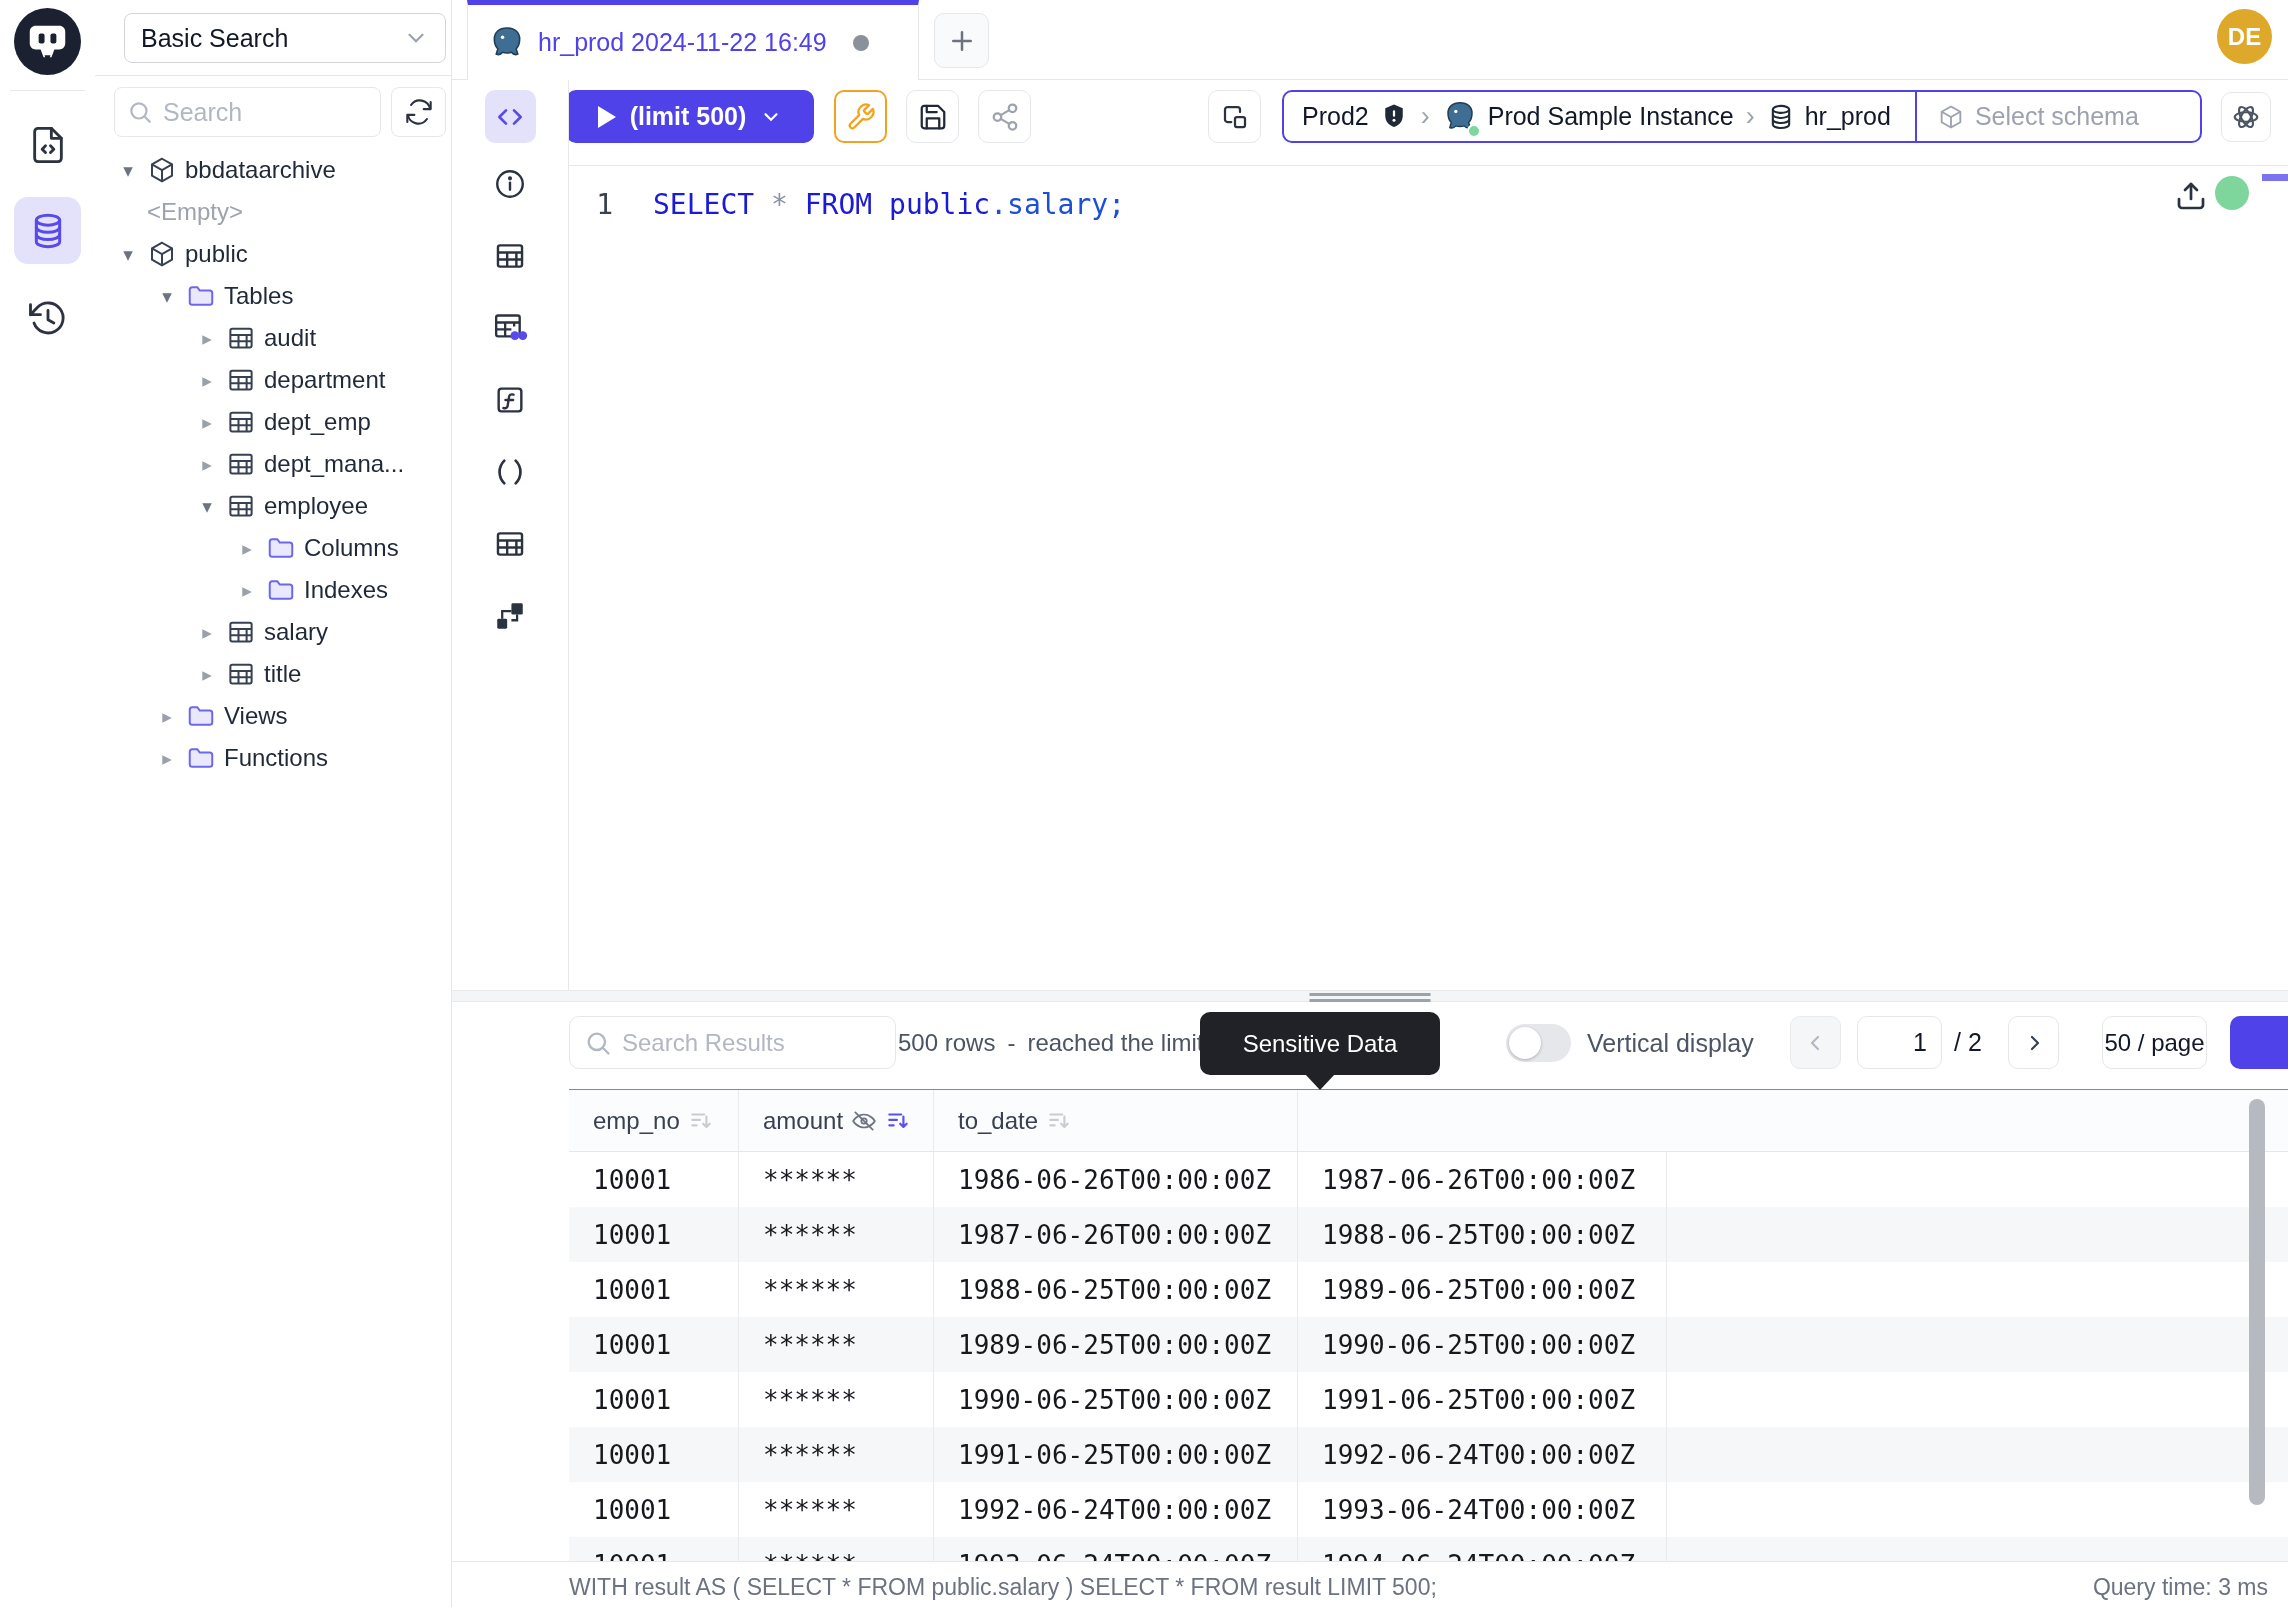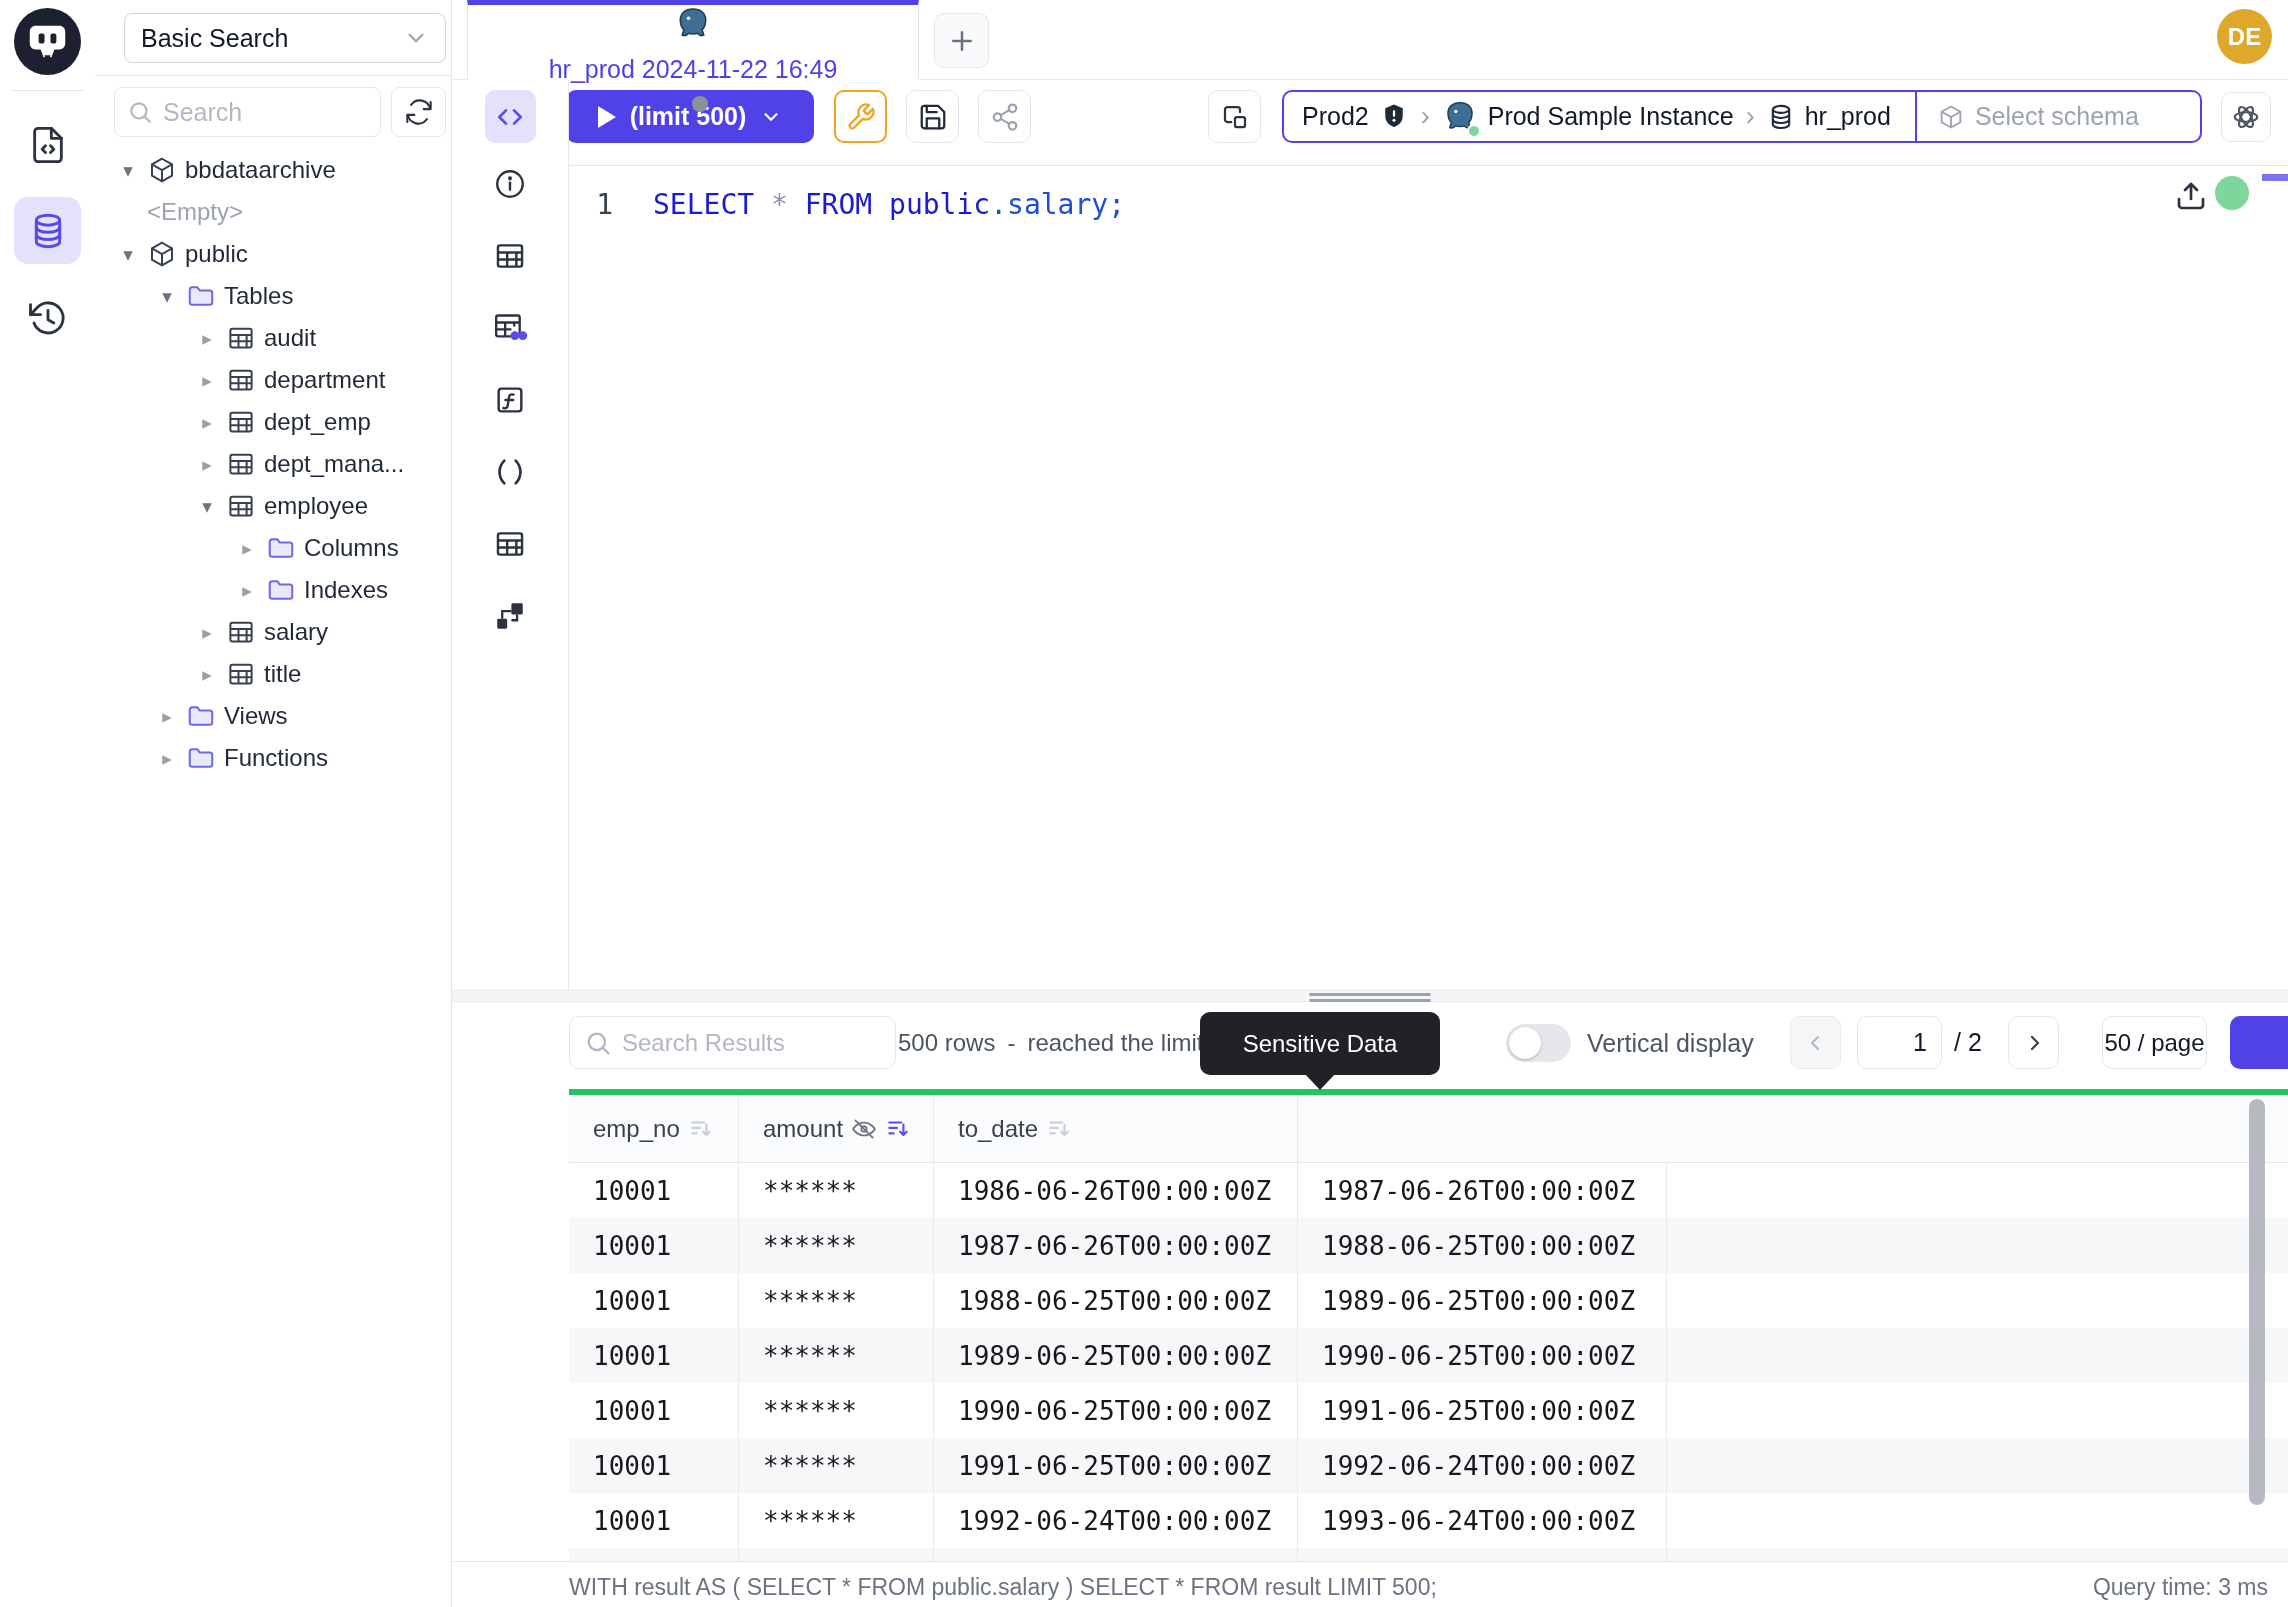--- a/index.html
+++ b/index.html
@@ -34,21 +34,21 @@
   .tw-icon svg { width:30px; height:30px; }
   .tree-row.muted .tw-label { color:#9ca3af; }
   .v-handle { position:absolute; left:456px; top:778px; display:flex; gap:4px; }
   .v-handle span { width:3px; height:61px; background:#9aa2ad; border-radius:2px; display:block; }
 
   
   #main { position:absolute; left:452px; top:0; width:1836px; height:1608px; }
 
   
   #tabstrip { position:absolute; left:0; top:0; width:100%; height:80px; border-bottom:1px solid #e5e7eb; background:#fff; }
-  .tab { position:absolute; left:15px; top:0; width:452px; height:80px; background:#fff; border:1px solid #e5e7eb; border-top:5px solid #4f42e8; border-bottom:none; display:flex; align-items:center; gap:12px; padding:0 20px; cursor:pointer; z-index:2;flex-direction:column; }
+  .tab { position:absolute; left:15px; top:0; width:452px; height:80px; background:#fff; border:1px solid #e5e7eb; border-top:5px solid #4f42e8; border-bottom:none; display:flex; align-items:center; gap:12px; padding:0 20px; cursor:pointer; z-index:2; }
   .tab-label { font-size:25px; font-weight:500; color:#4f42e8; white-space:nowrap; }
   .dirty-dot { width:16px; height:16px; border-radius:50%; background:#8b919b; margin-left:14px; flex:none; }
   .plus-btn { position:absolute; left:482px; top:13px; width:55px; height:55px; border:1px solid #e5e7eb; border-radius:10px; background:#f9fafb; display:flex; align-items:center; justify-content:center; cursor:pointer; }
   .avatar { position:absolute; right:16px; top:9px; width:55px; height:55px; border-radius:50%; background:#dea82a; color:#fff; font-size:24px; font-weight:700; display:flex; align-items:center; justify-content:center; cursor:pointer; }
 
   
   #toolbar { position:absolute; left:0; top:80px; width:100%; height:86px; background:#fff; border-bottom:1px solid #e5e7eb; }
   .tb { position:absolute; top:10px; height:53px; }
   .icon-btn { width:53px; height:53px; border:1px solid #e5e7eb; border-radius:10px; background:#fff; display:flex; align-items:center; justify-content:center; cursor:pointer; }
   .icon-btn svg { width:30px; height:30px; }
@@ -101,21 +101,21 @@
   .pg-next { position:absolute; left:1556px; top:14px; width:51px; height:53px; border:1px solid #e5e7eb; border-radius:10px; background:#fff; display:flex; align-items:center; justify-content:center; cursor:pointer; }
   .pg-size { position:absolute; left:1650px; top:14px; width:105px; height:53px; border:1px solid #e5e7eb; border-radius:10px; background:#fff; display:flex; align-items:center; justify-content:center; font-size:24px; color:#111827; cursor:pointer; }
   .export-btn { position:absolute; left:1778px; top:14px; width:89px; height:53px; background:#4f42e8; border-radius:10px; cursor:pointer; }
 
   
   .tooltip { position:absolute; left:748px; top:1012px; width:240px; height:63px; background:#202227; color:#fff; border-radius:10px; display:flex; align-items:center; justify-content:center; font-size:24px; z-index:50; }
   .tooltip:after { content:""; position:absolute; left:105px; bottom:-15px; border-left:15px solid transparent; border-right:15px solid transparent; border-top:16px solid #202227; }
 
   
   #result-table { position:absolute; left:117px; top:1089px; width:1720px; height:472px; overflow:hidden; background:#fff; }
-  .t-header { display:grid; grid-template-columns:170px 195px 364px 369px 1fr; height:74px; background:#fbfcfd; border-top:6px solid #22c55e; border-bottom:1px solid #e5e7eb; }
+  .t-header { display:grid; grid-template-columns:170px 195px 364px 369px 1fr; height:63px; background:#fbfcfd; border-top:1px solid #22c55e; border-bottom:1px solid #e5e7eb; }
   .th-cell { display:flex; align-items:center; gap:8px; padding-left:24px; font-size:24px; color:#374151; border-right:1px solid #e8eaed; cursor:pointer; white-space:nowrap; }
   .th-cell:last-child { border-right:none; cursor:default; }
   .t-row { display:grid; grid-template-columns:170px 195px 364px 369px 1fr; height:55px; }
   .t-row:nth-child(even) { background:#f6f7f8; }
   .t-cell { display:flex; align-items:center; padding-left:24px; font-family:"DejaVu Sans Mono",monospace; font-size:26px; color:#16181d; border-right:1px solid #e8eaed; overflow:hidden; white-space:nowrap; }
   .t-cell:last-child { border-right:none; }
   .res-scrollbar { position:absolute; left:1797px; top:1099px; width:16px; height:406px; border-radius:8px; background:#b6bac0; }
 
   
   #statusbar { position:absolute; left:0; top:1561px; width:100%; height:52px; background:#fff; border-top:1px solid #e5e7eb; display:flex; align-items:center; justify-content:space-between; padding:0 20px 0 117px; }

